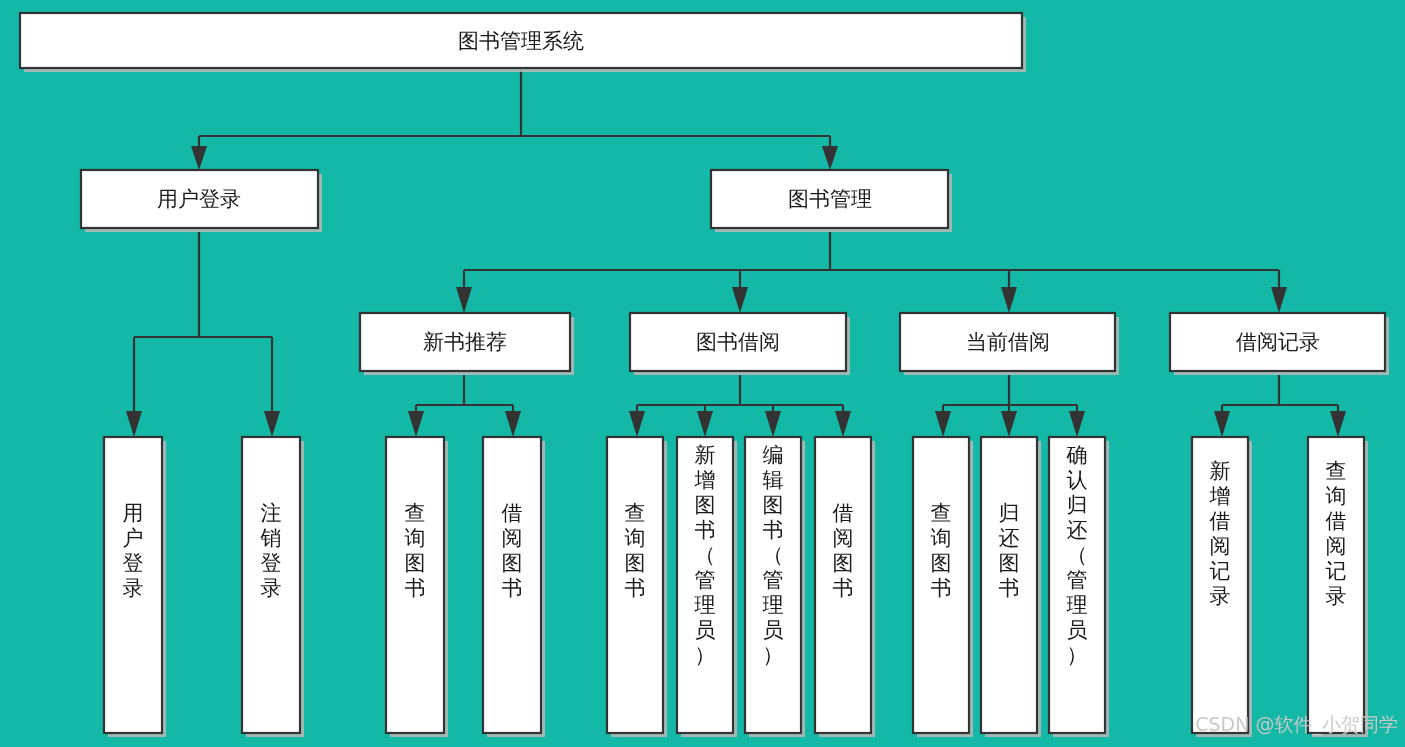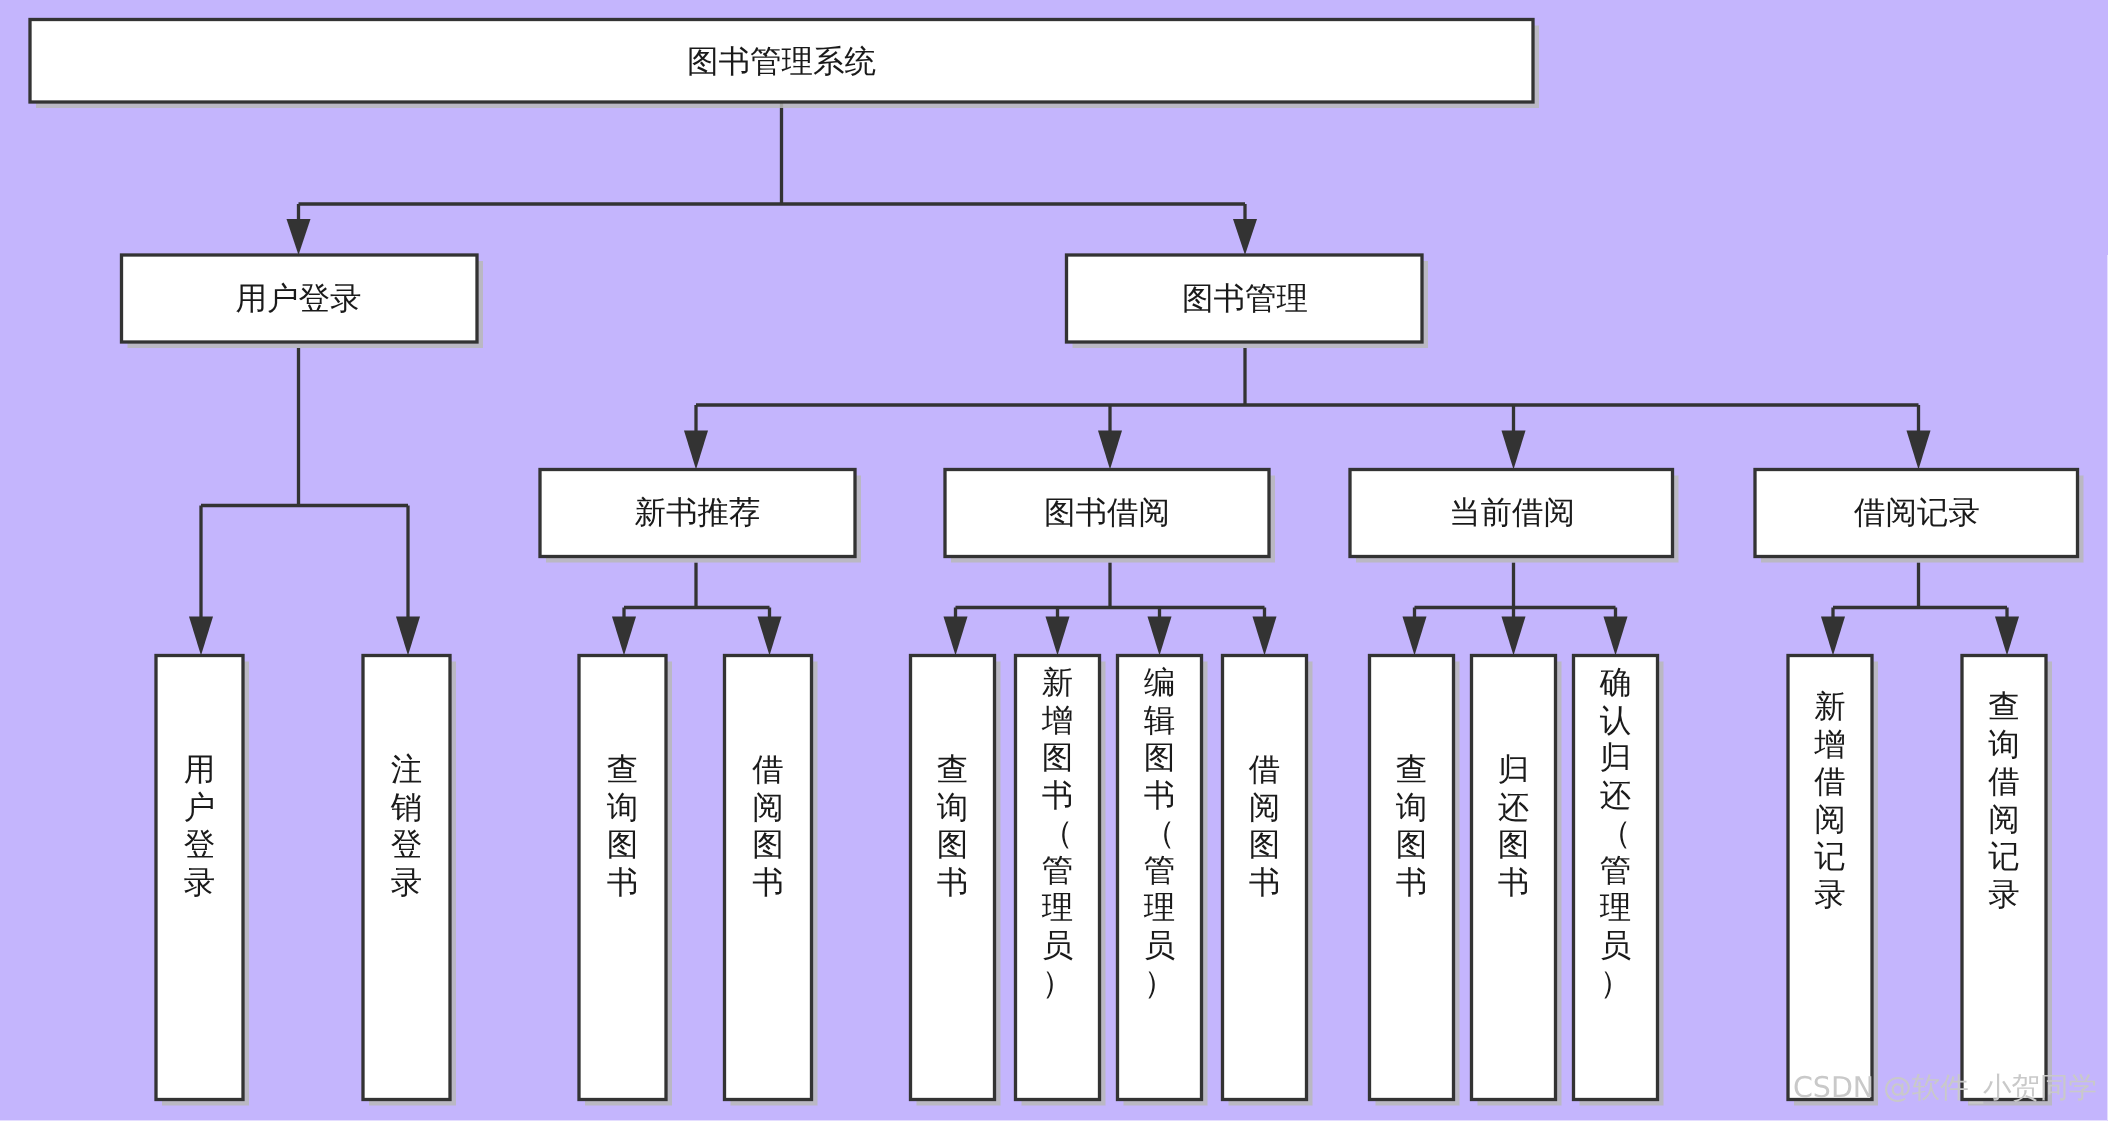--- a/index.html
+++ b/index.html
@@ -8,21 +8,21 @@
     padding: 0;
     background: #ffffff;
   }
   body {
     font-family: "DejaVu Sans", "Liberation Sans", sans-serif;
   }
   #diagram-root {
     position: relative;
     width: 1405px;
     height: 747px;
-    background: #c4b5fd;
+    background: #14b8a6;
     overflow: hidden;
   }
   svg.diagram {
     position: absolute;
     top: 0;
     left: 0;
     width: 1405px;
     height: 747px;
     display: block;
   }

